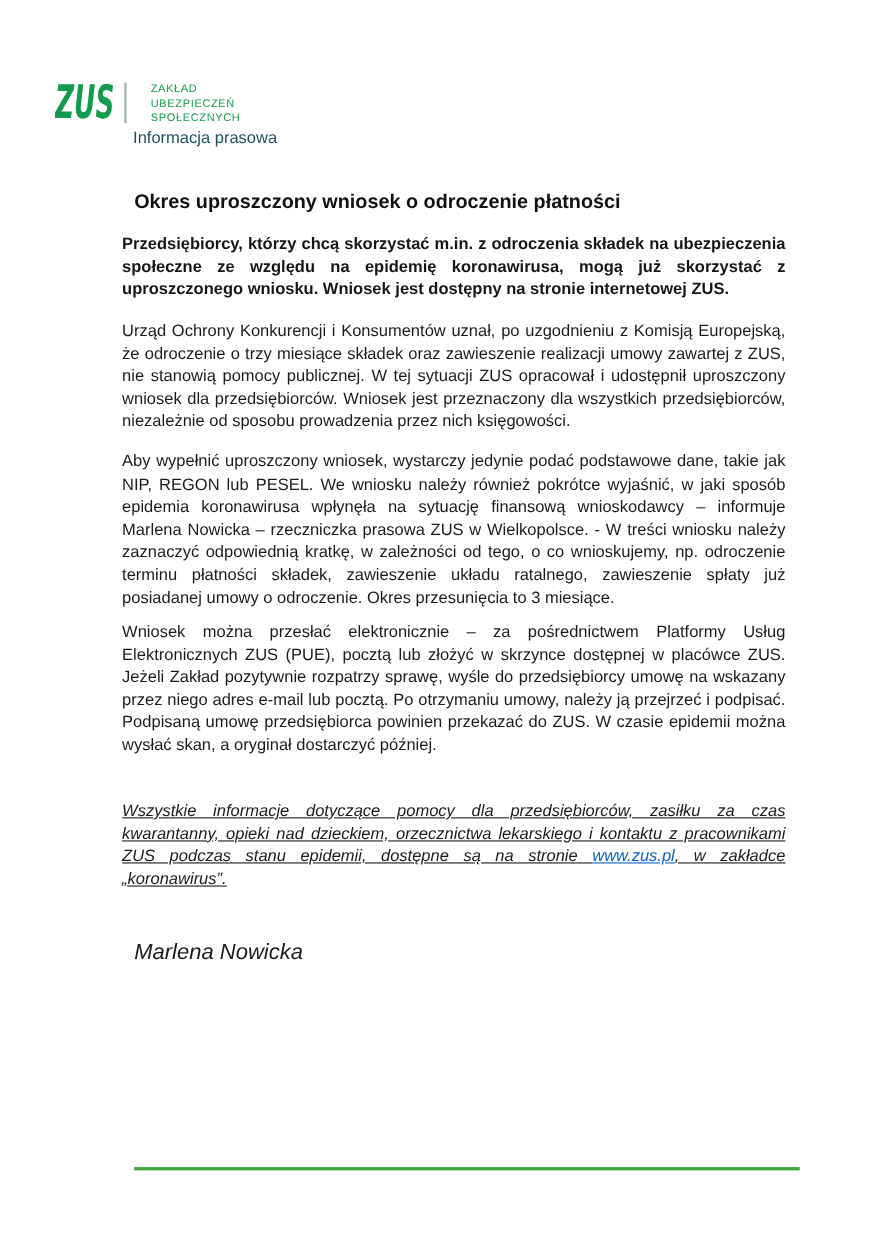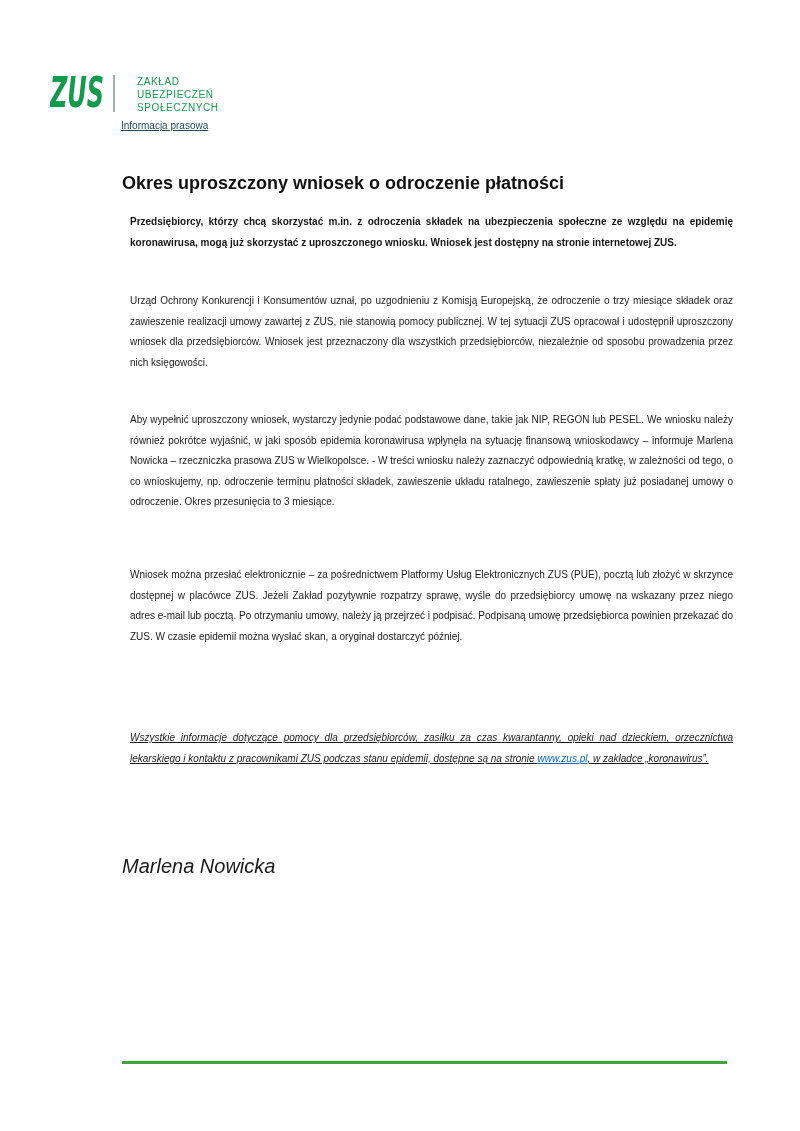--- a/index.html
+++ b/index.html
@@ -22,33 +22,32 @@
     position:absolute; left:63px; top:3px; width:2px; height:37px;
     background:#9fb3a9;
   }
   .org {
     position:absolute; left:72px; top:3px;
     font-size:10px; line-height:13px; letter-spacing:0.6px;
     color:var(--logo-green); text-transform:uppercase;margin-left:15px;
   }
   .kicker {
     position:absolute; left:71px; top:44px;
-    font-size:10px; line-height:20px;
+    font-size:15px; line-height:20px;
     color:var(--kicker-teal);
-    text-decoration:underline;
   }
 
   
   .doc-title {
     position:absolute; left:122px; top:172px; width:610px;
     font-size:18px; line-height:22px; font-weight:bold; color:#111111;
   }
   .para {
-    position:absolute; left:130px; width:603px;
-    font-size:10px; line-height:20.6px;
+    position:absolute; left:111px; width:603px;
+    font-size:15px; line-height:20.6px;
     text-align:justify; color:#1b1b1b;
   }
   .lead   { top:212px; font-weight:bold; color:#161616; }
   .p-uokik { top:291px; }
   .p-quote { top:410px; }
   .p-quote .it { }
   .p-quote .rg { font-style:normal; }
   .p-submit { top:565px; }
   .p-note { top:728px; font-style:italic; }
   .p-note .u { text-decoration:underline; }

